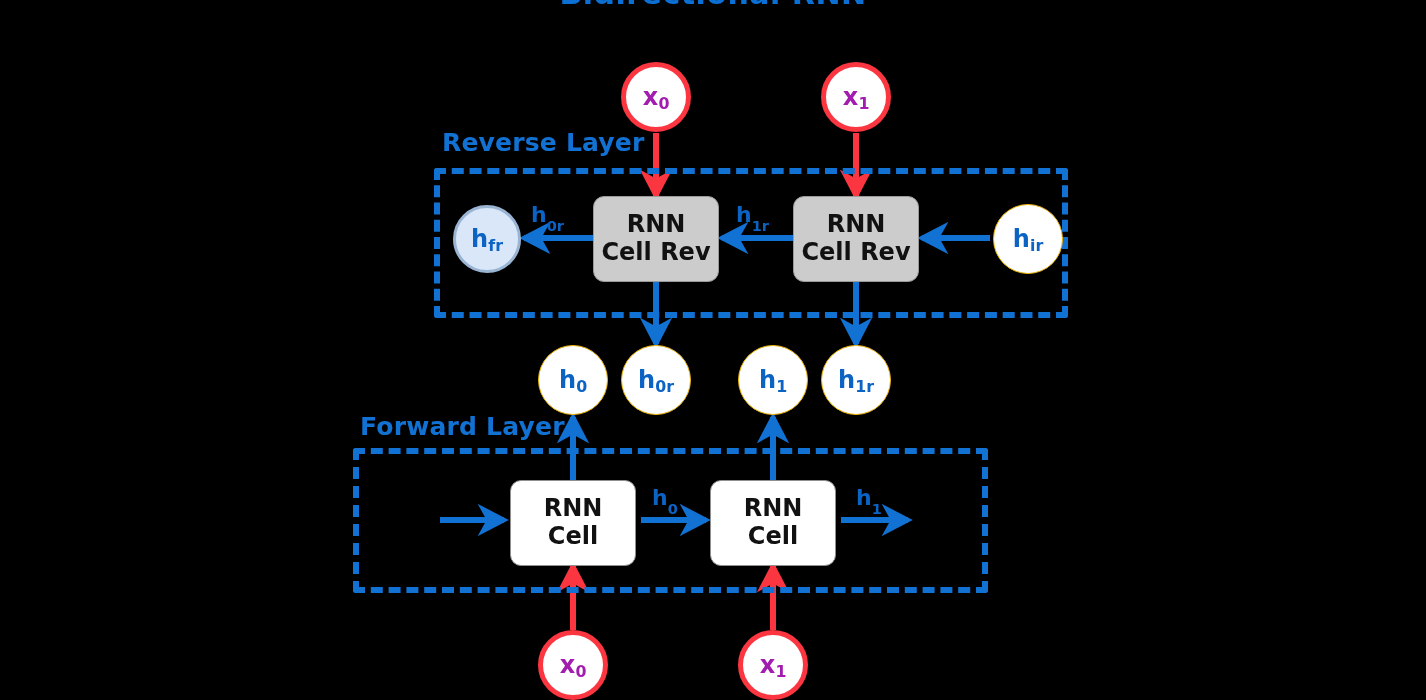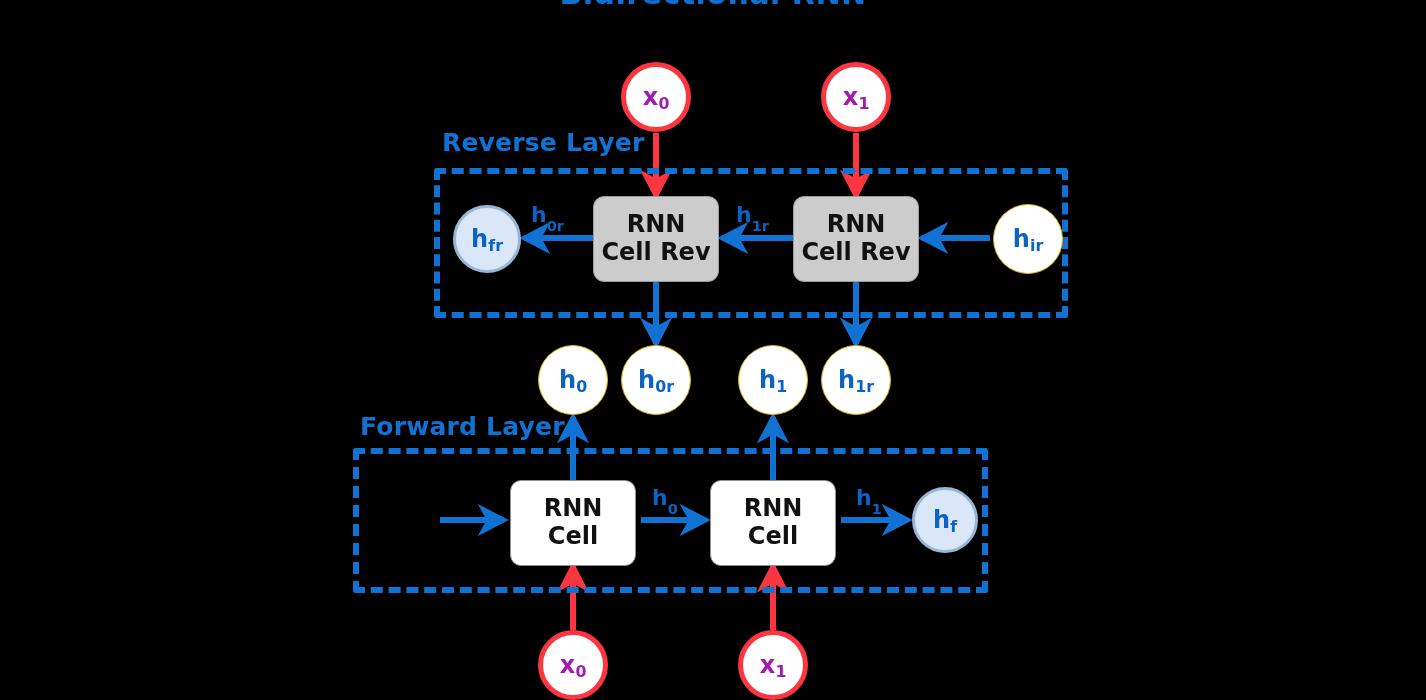--- a/index.html
+++ b/index.html
@@ -254,25 +254,20 @@
     <span>RNN</span>
     <span>Cell</span>
   </div>
 
   <div class="cell fwd" style="left:710px; top:480px; width:126px; height:86px;">
     <span>RNN</span>
     <span>Cell</span>
   </div>
 
 
-  <div class="node bluefill" style="left:912px; top:487px; width:66px; height:66px;">
-    <span>
-      <span>h</span><sub>f</sub>
-    </span>
-  </div>
 
   <div class="edge-label" style="left:652px; top:487px;">
     <span>h</span><sub>0</sub>
   </div>
 
   <div class="edge-label" style="left:856px; top:487px;">
     <span>h</span><sub>1</sub>
   </div>
 
   <div class="node red" style="left:538px; top:630px; width:70px; height:70px;">

